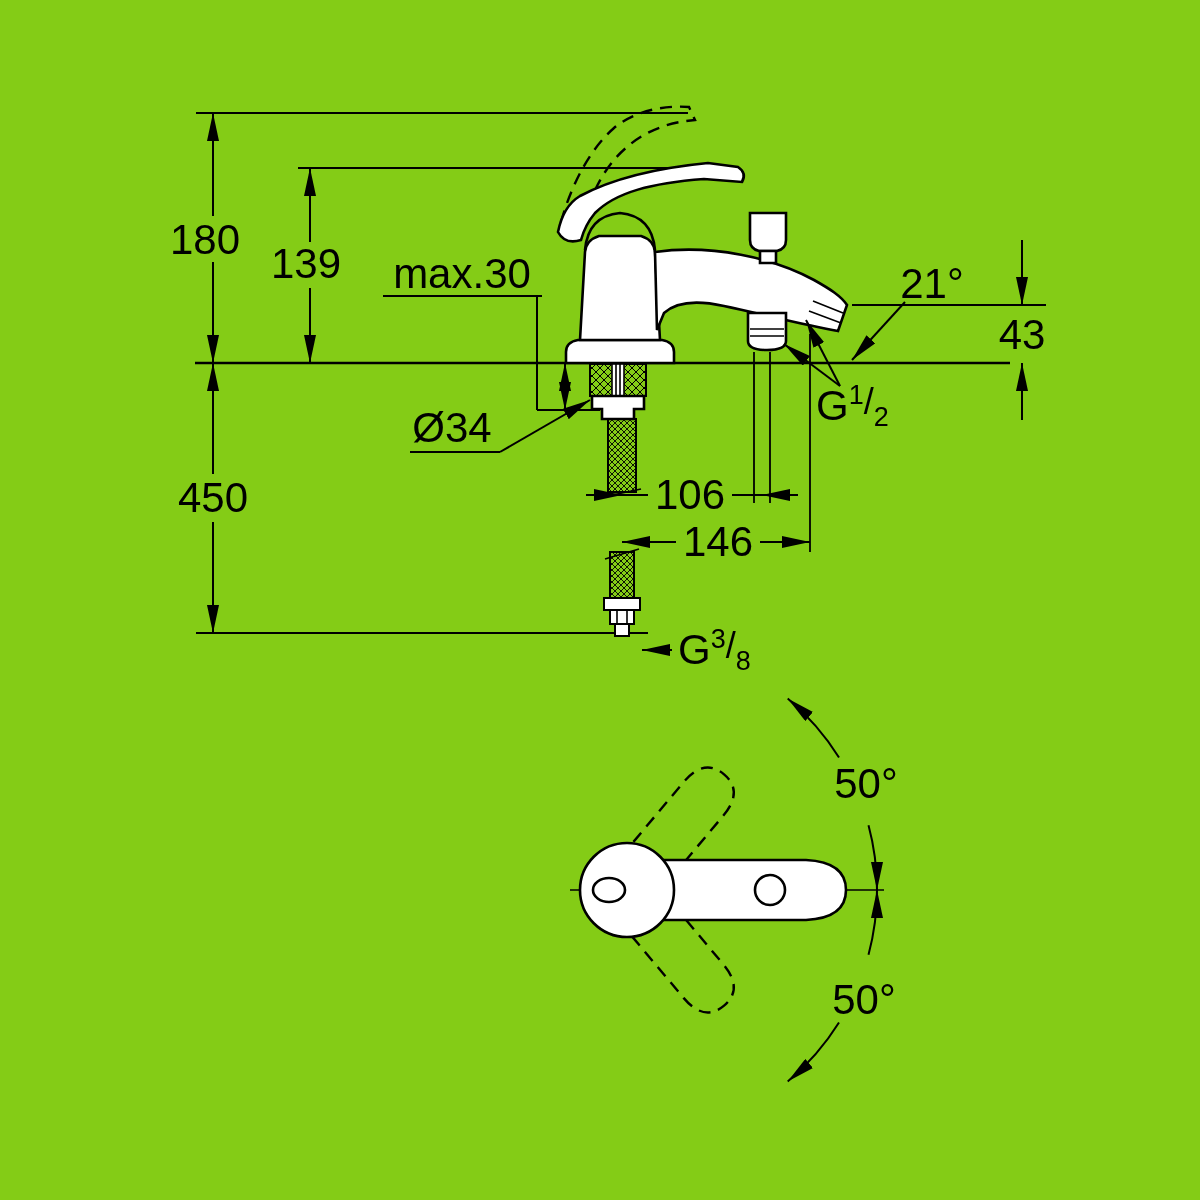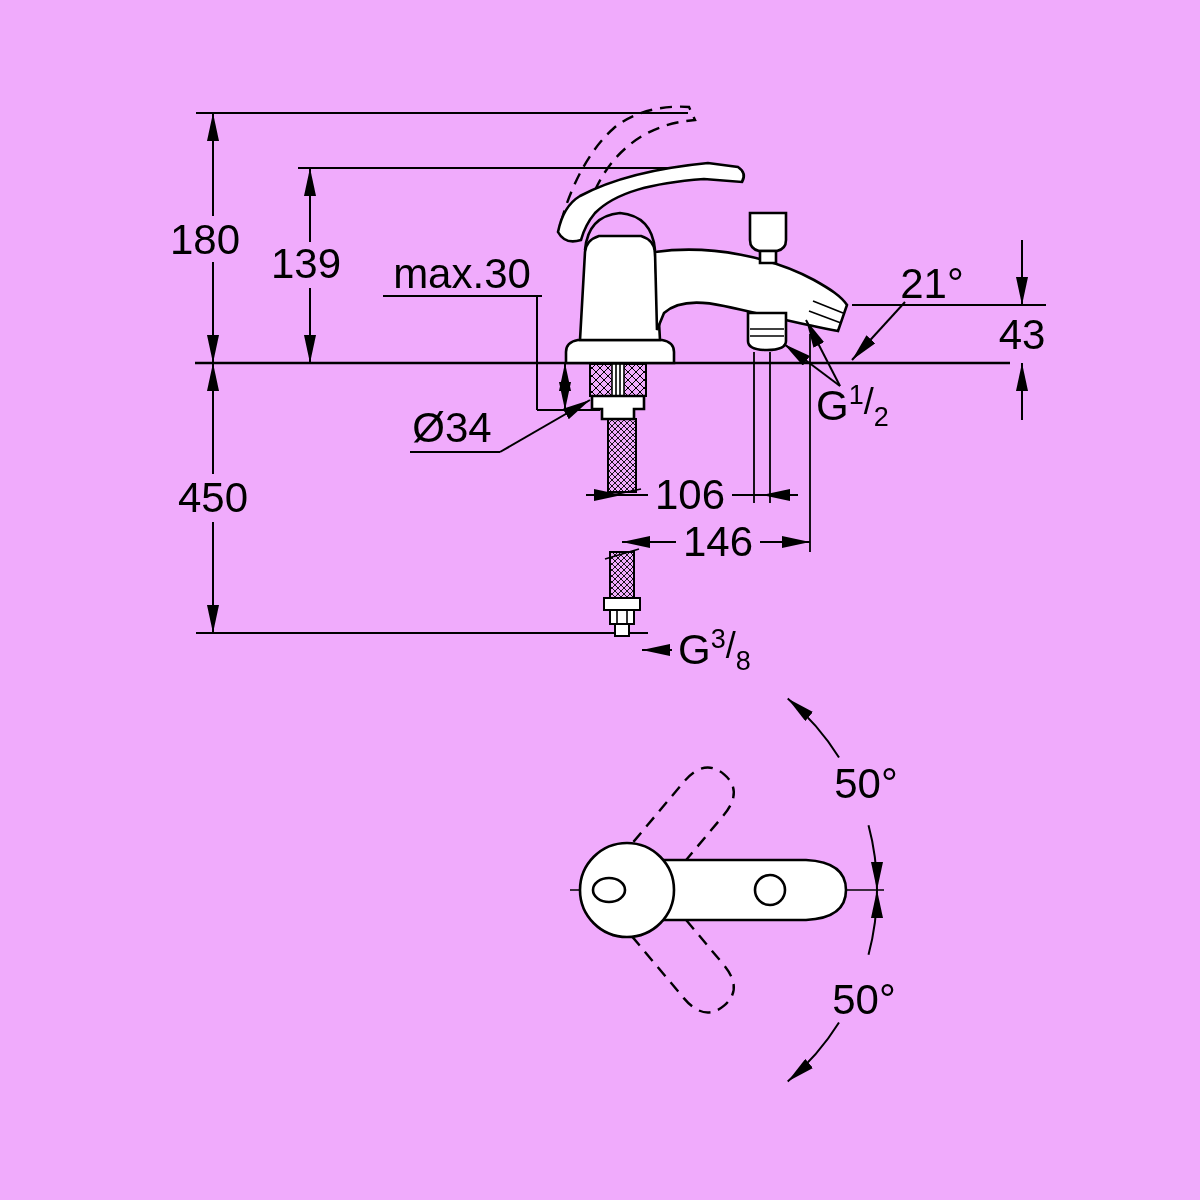--- a/index.html
+++ b/index.html
@@ -1,16 +1,16 @@
 <!DOCTYPE html>
 <html><head>
 <meta charset="utf-8">
 <style>
   html,body{margin:0;padding:0;background:#ffffff;}
-  .canvas{position:relative;width:1200px;height:1200px;background:#f0abfc;outline:1px solid #e4e4e4;overflow:hidden;}
+  .canvas{position:relative;width:1200px;height:1200px;background:#84cc16;outline:1px solid #e4e4e4;overflow:hidden;}
   svg{display:block;width:1200px;height:1200px;}
   text{font-family:"Liberation Sans","DejaVu Sans",sans-serif;fill:#000;}
   .dim{font-size:42px;}
   .obj{stroke:#000;stroke-width:2.6;fill:#fff;}
   .objn{stroke:#000;stroke-width:2.6;fill:none;}
   .ext{stroke:#000;stroke-width:1.8;fill:none;}
   .dln{stroke:#000;stroke-width:2;fill:none;}
   .dashed{stroke:#000;stroke-width:2.4;fill:none;stroke-dasharray:12 8;}
   .thin{stroke:#000;stroke-width:1.6;fill:none;}
 </style>

